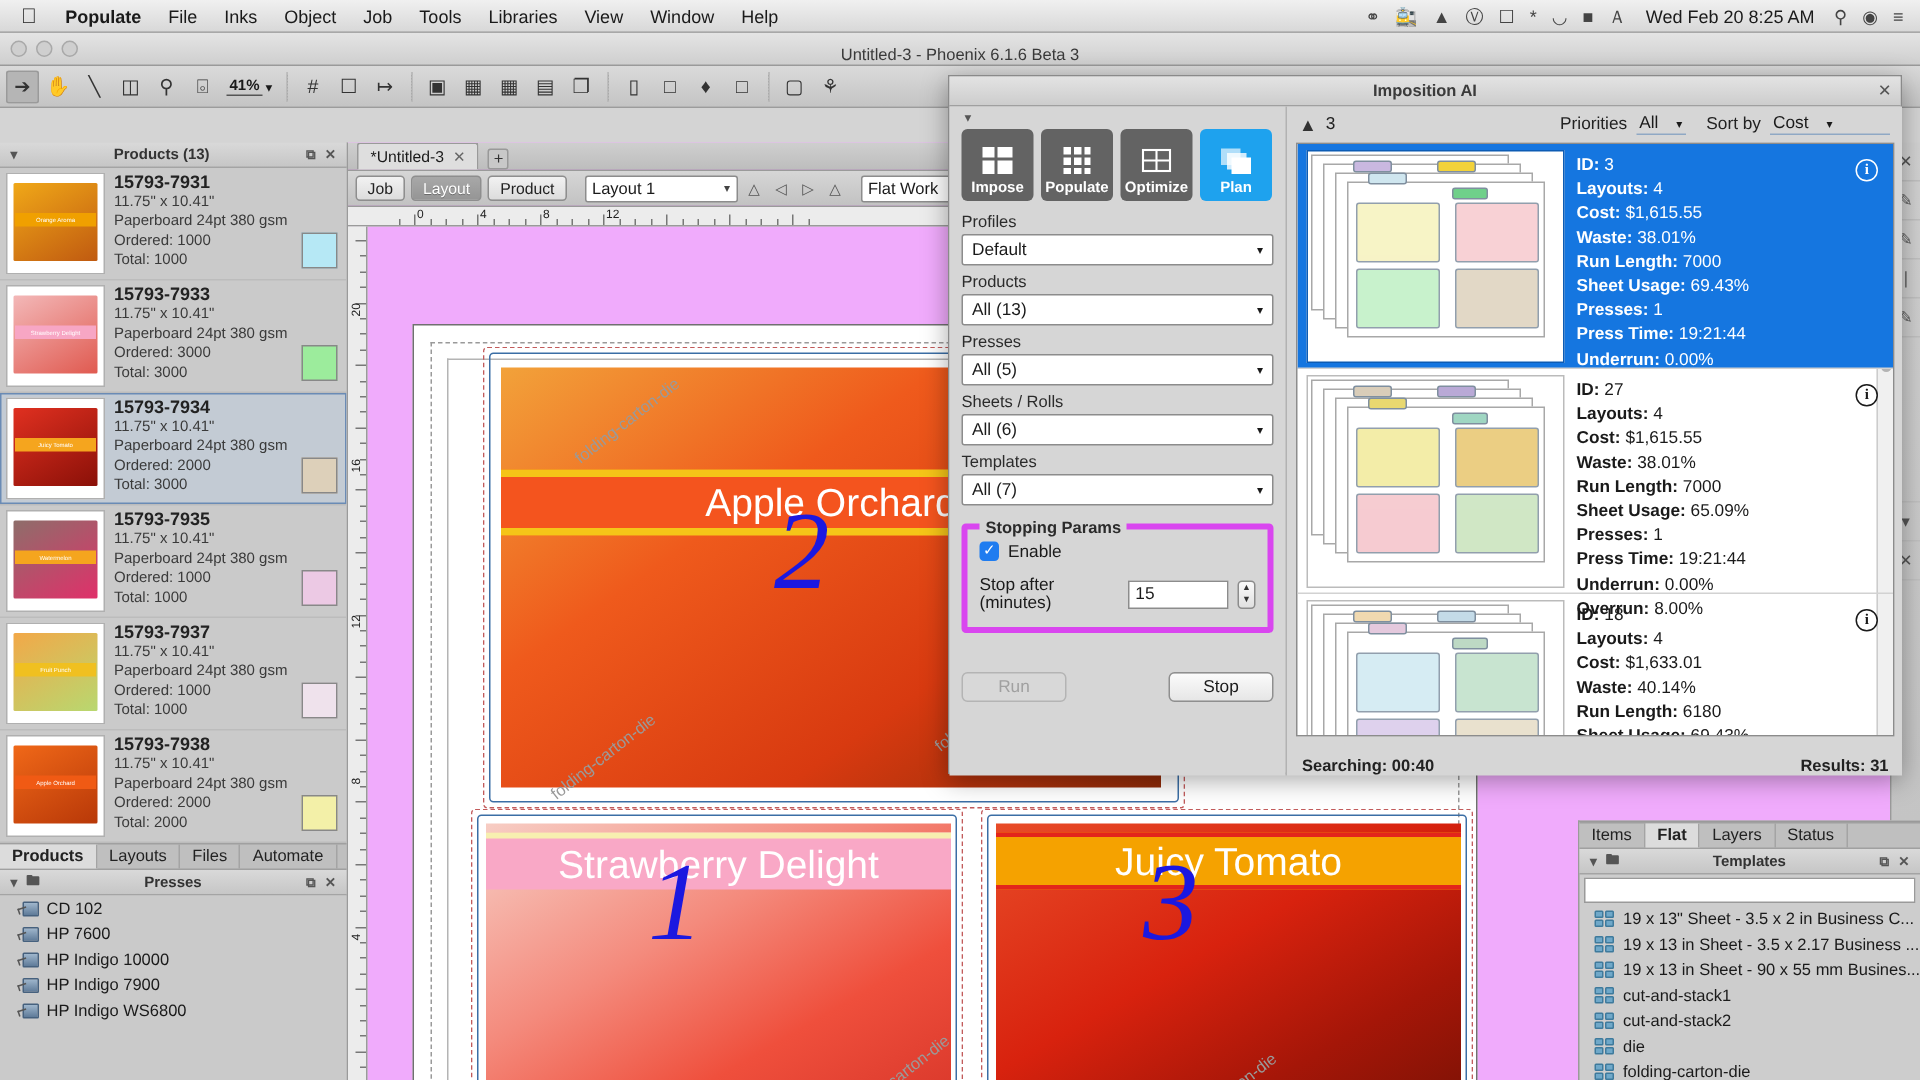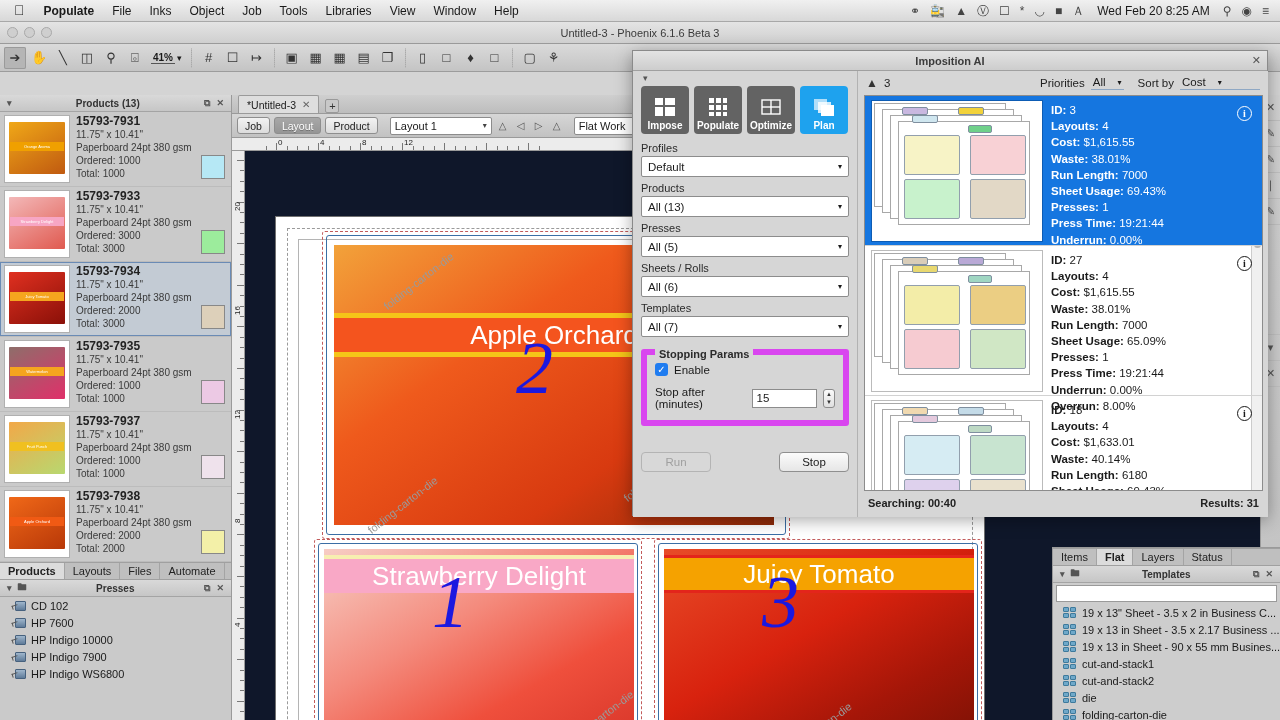--- a/index.html
+++ b/index.html
@@ -29,21 +29,21 @@
 
   
   #appwin {
     position: absolute; top: 22px; left: 0; width: 1280px; height: 698px;
     background: #d4d4d4;
   }
   #titlebar {
     position: relative; height: 22px;
     background: linear-gradient(to bottom, #e4e4e4, #cfcfcf);
     border-bottom: 1px solid #9a9a9a;
-    display: flex; align-items: center; justify-content: center;
+    display: flex; align-items: flex-end; justify-content: center;
   }
   #titlebar .title { font-size: 11px; color: #3a3a3a; font-weight: 500; }
   .trafficlights { position: absolute; left: 7px; top: 5px; display: flex; gap: 6px; }
   .tl { width: 11px; height: 11px; border-radius: 50%;
         background: #cfcfcf; border: 1px solid #a9a9a9; }
 
   
   #toolbar {
     height: 28px; background: linear-gradient(to bottom,#dadada,#c4c4c4);
     border-bottom: 1px solid #9c9c9c;
@@ -119,21 +119,21 @@
   }
   .pressico::after {
     content:''; position:absolute; left:0; top:5px; width:5px; height:3px;
     border-top:1px solid #555; border-left:1px solid #555;
     transform: rotate(-18deg);
   }
 
   
   #canvasarea {
     position: absolute; left: 232px; top: 73px; width: 1028px; height: 625px;
-    background: #0f172a; overflow: hidden;
+    background: #f0abfc; overflow: hidden;
   }
   #doctabs {
     height: 19px; background: linear-gradient(to bottom,#cfcfcf,#bdbdbd);
     border-bottom: 1px solid #9a9a9a; display: flex; align-items: flex-end;
     padding-left: 6px;
   }
   #doctabs .dtab {
     height: 18px; padding: 0 8px; display: flex; align-items: center; gap: 6px;
     background: #dedede; border: 1px solid #9a9a9a; border-bottom: none;
     font-size: 10.5px; border-radius: 2px 2px 0 0;
@@ -264,21 +264,21 @@
   }
   .modebtn.active { background: #1ea2ee; }
   .modeglyph { width: 22px; height: 20px; }
   .fieldlbl { font-size: 11px; color: #2b2b2b; margin: 5px 0 2px 0; }
   .dcombo {
     height: 21px; background: #fff; border: 1px solid #8c8c8c; border-radius: 2px;
     display: flex; align-items: center; justify-content: space-between;
     padding: 0 6px; font-size: 11.5px;
   }
   .groupbox {
-    margin-top: 12px; border: 6px solid #d946ef; border-radius: 3px;
+    margin-top: 12px; border: 4px solid #d946ef; border-radius: 3px;
     padding: 8px 8px 10px 8px; position: relative;
   }
   .groupbox > .gl {
     position: absolute; top: -7px; left: 8px; background: #d6d6d6;
     padding: 0 4px; font-size: 11px; font-weight: bold; color: #2b2b2b;
   }
   .chkrow { display: flex; align-items: center; gap: 6px; font-size: 11.5px; }
   .chk {
     width: 13px; height: 13px; border-radius: 3px; background: #1f7cf0;
     display: flex; align-items: center; justify-content: center;
@@ -333,21 +333,21 @@
   .stat { font-size: 11.5px; line-height: 16.2px; white-space: nowrap; }
   .stat b { font-weight: bold; text-align: center; }
   .infoico {
     position: absolute; right: 10px; top: 10px; width: 15px; height: 15px;
     border-radius: 50%; border: 1.6px solid currentColor; font-size: 10px;
     font-weight: bold; font-family: "Liberation Serif", serif;
     display: flex; align-items: center; justify-content: center;
   }
   .resfooter {
     position: absolute; left: 0; bottom: 0; width: 411px; height: 20px;
-    display: flex; align-items: flex-start; justify-content: space-between;
+    display: flex; align-items: flex-end; justify-content: space-between;
     padding: 0 10px; font-size: 11px; font-weight: bold; color: #222;
   }
   .scrollbar-v {
     position: absolute; right: 0; top: 0; width: 11px; height: 100%;
     background: #f0f0f0; border-left: 1px solid #ccc;
   }
   .scrollbar-v .thumbb {
     position: absolute; left: 2px; width: 7px; border-radius: 4px; background: #b4b4b4;
   }
   

